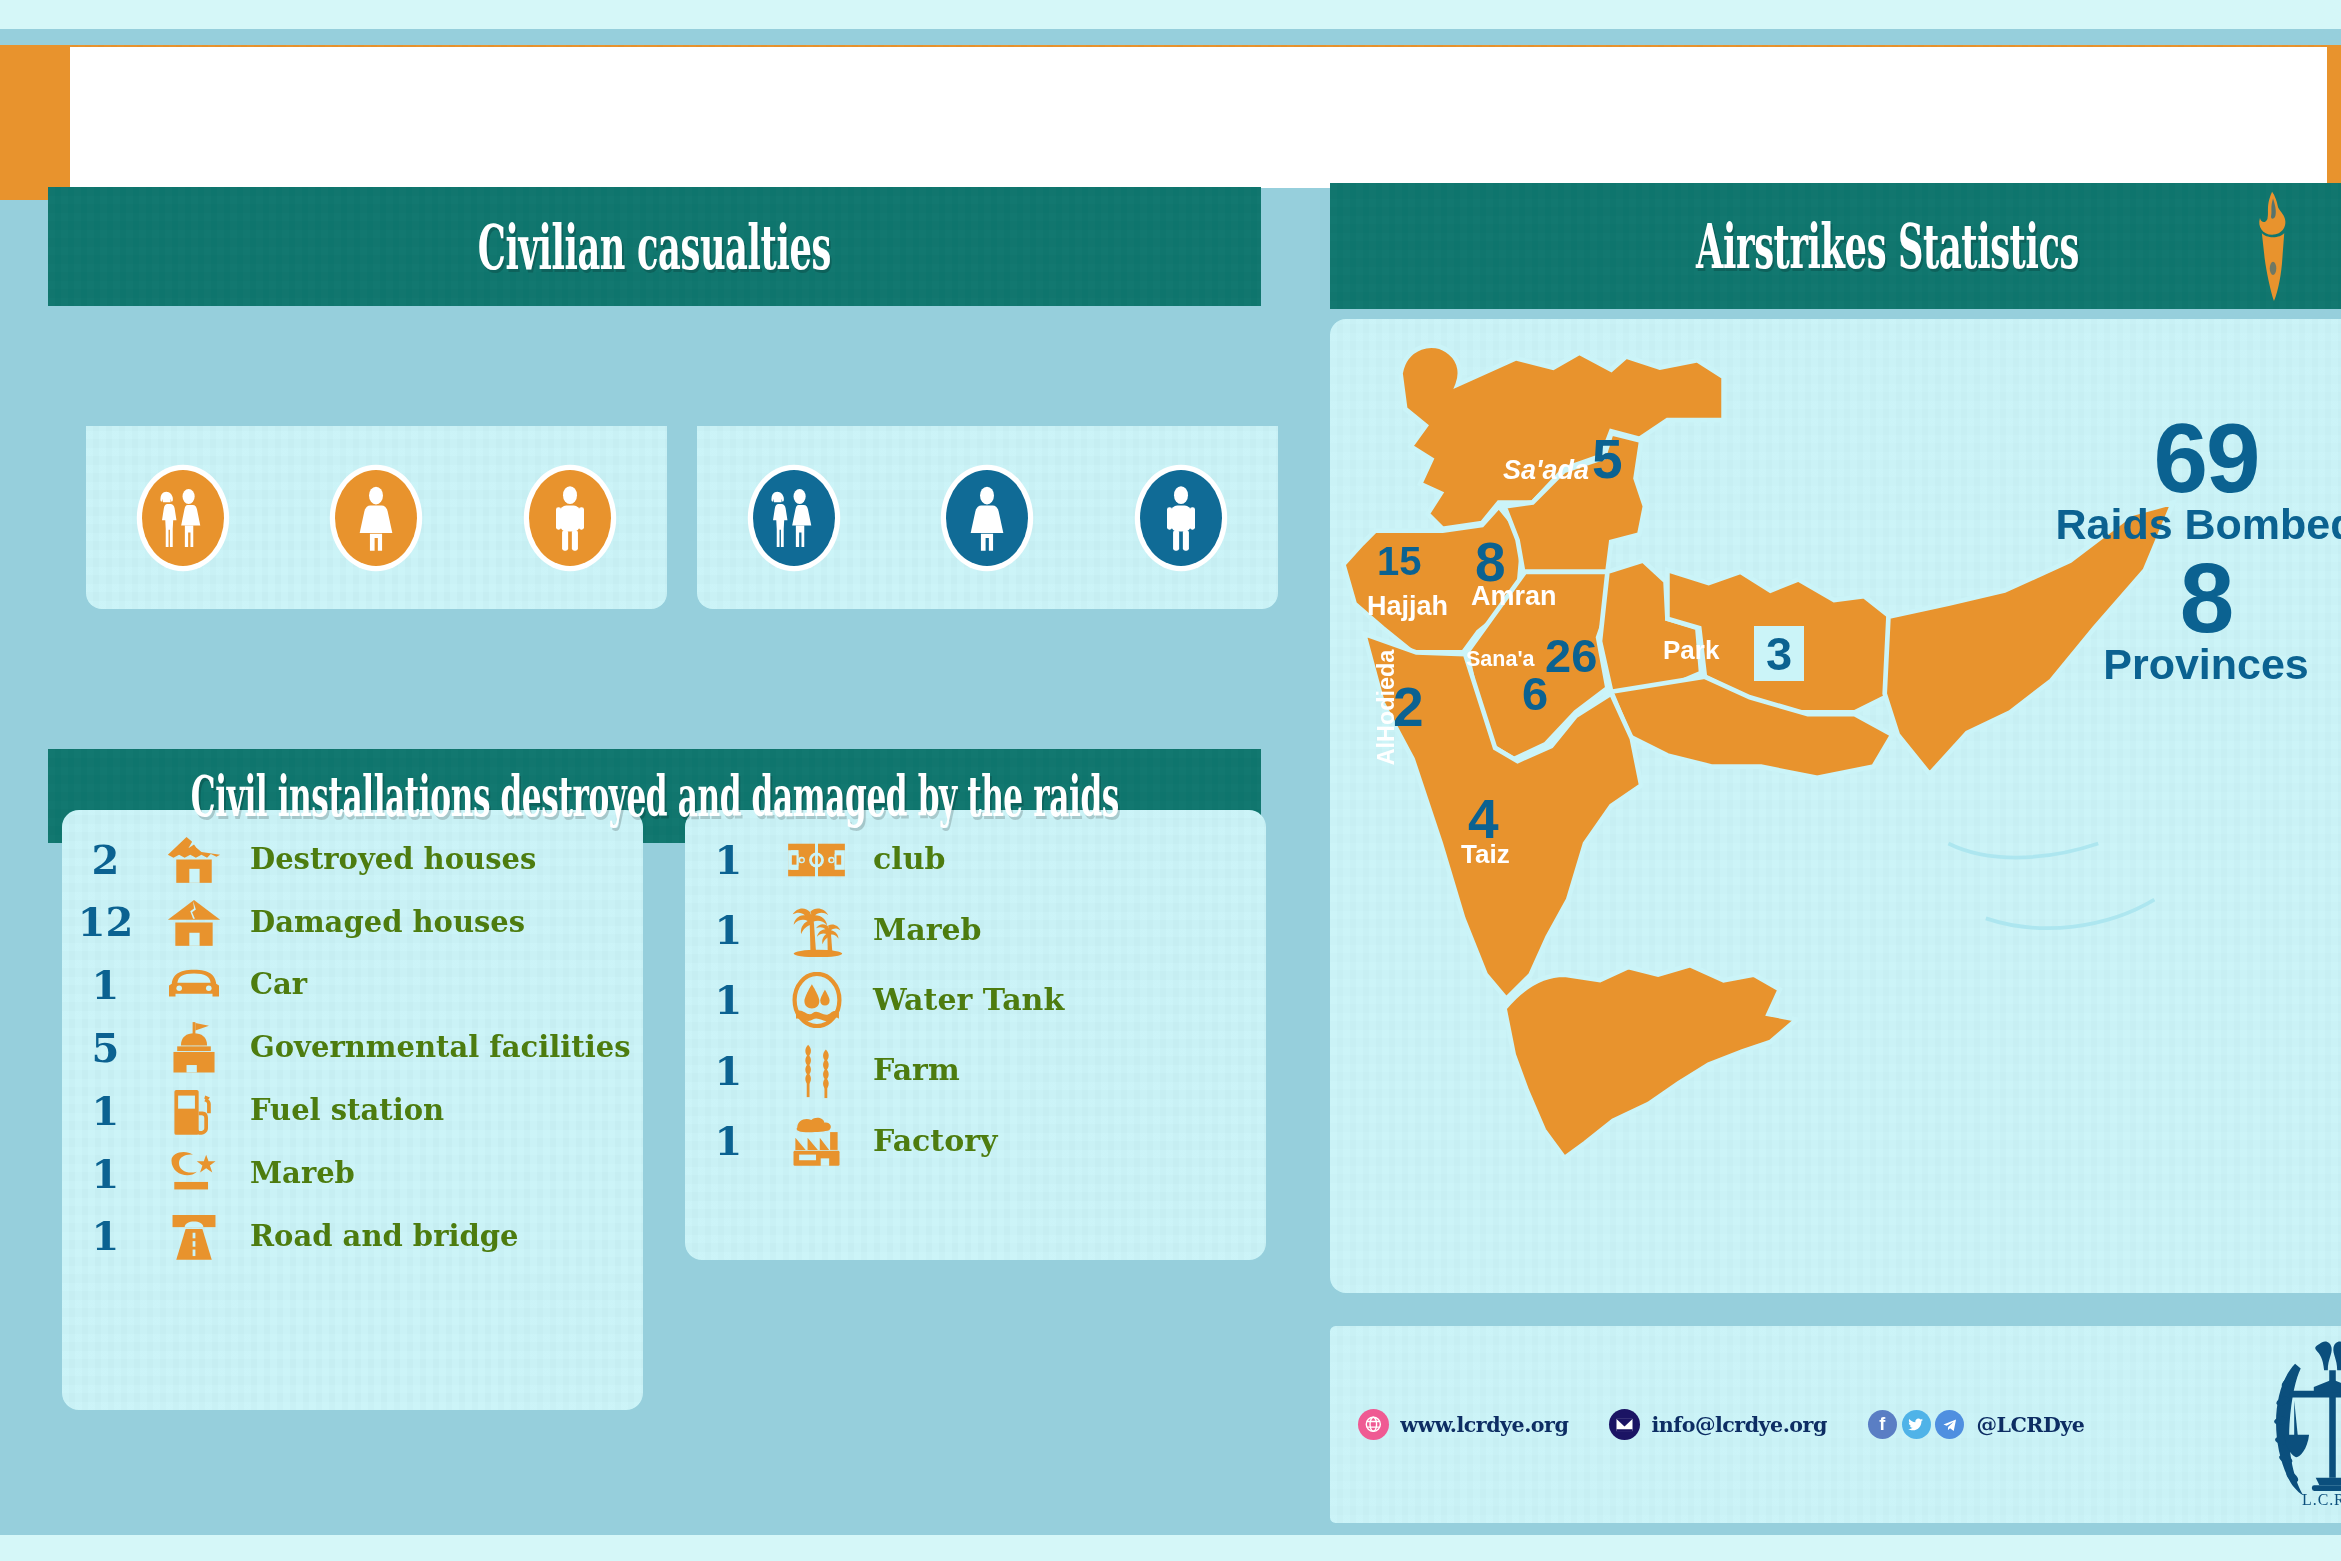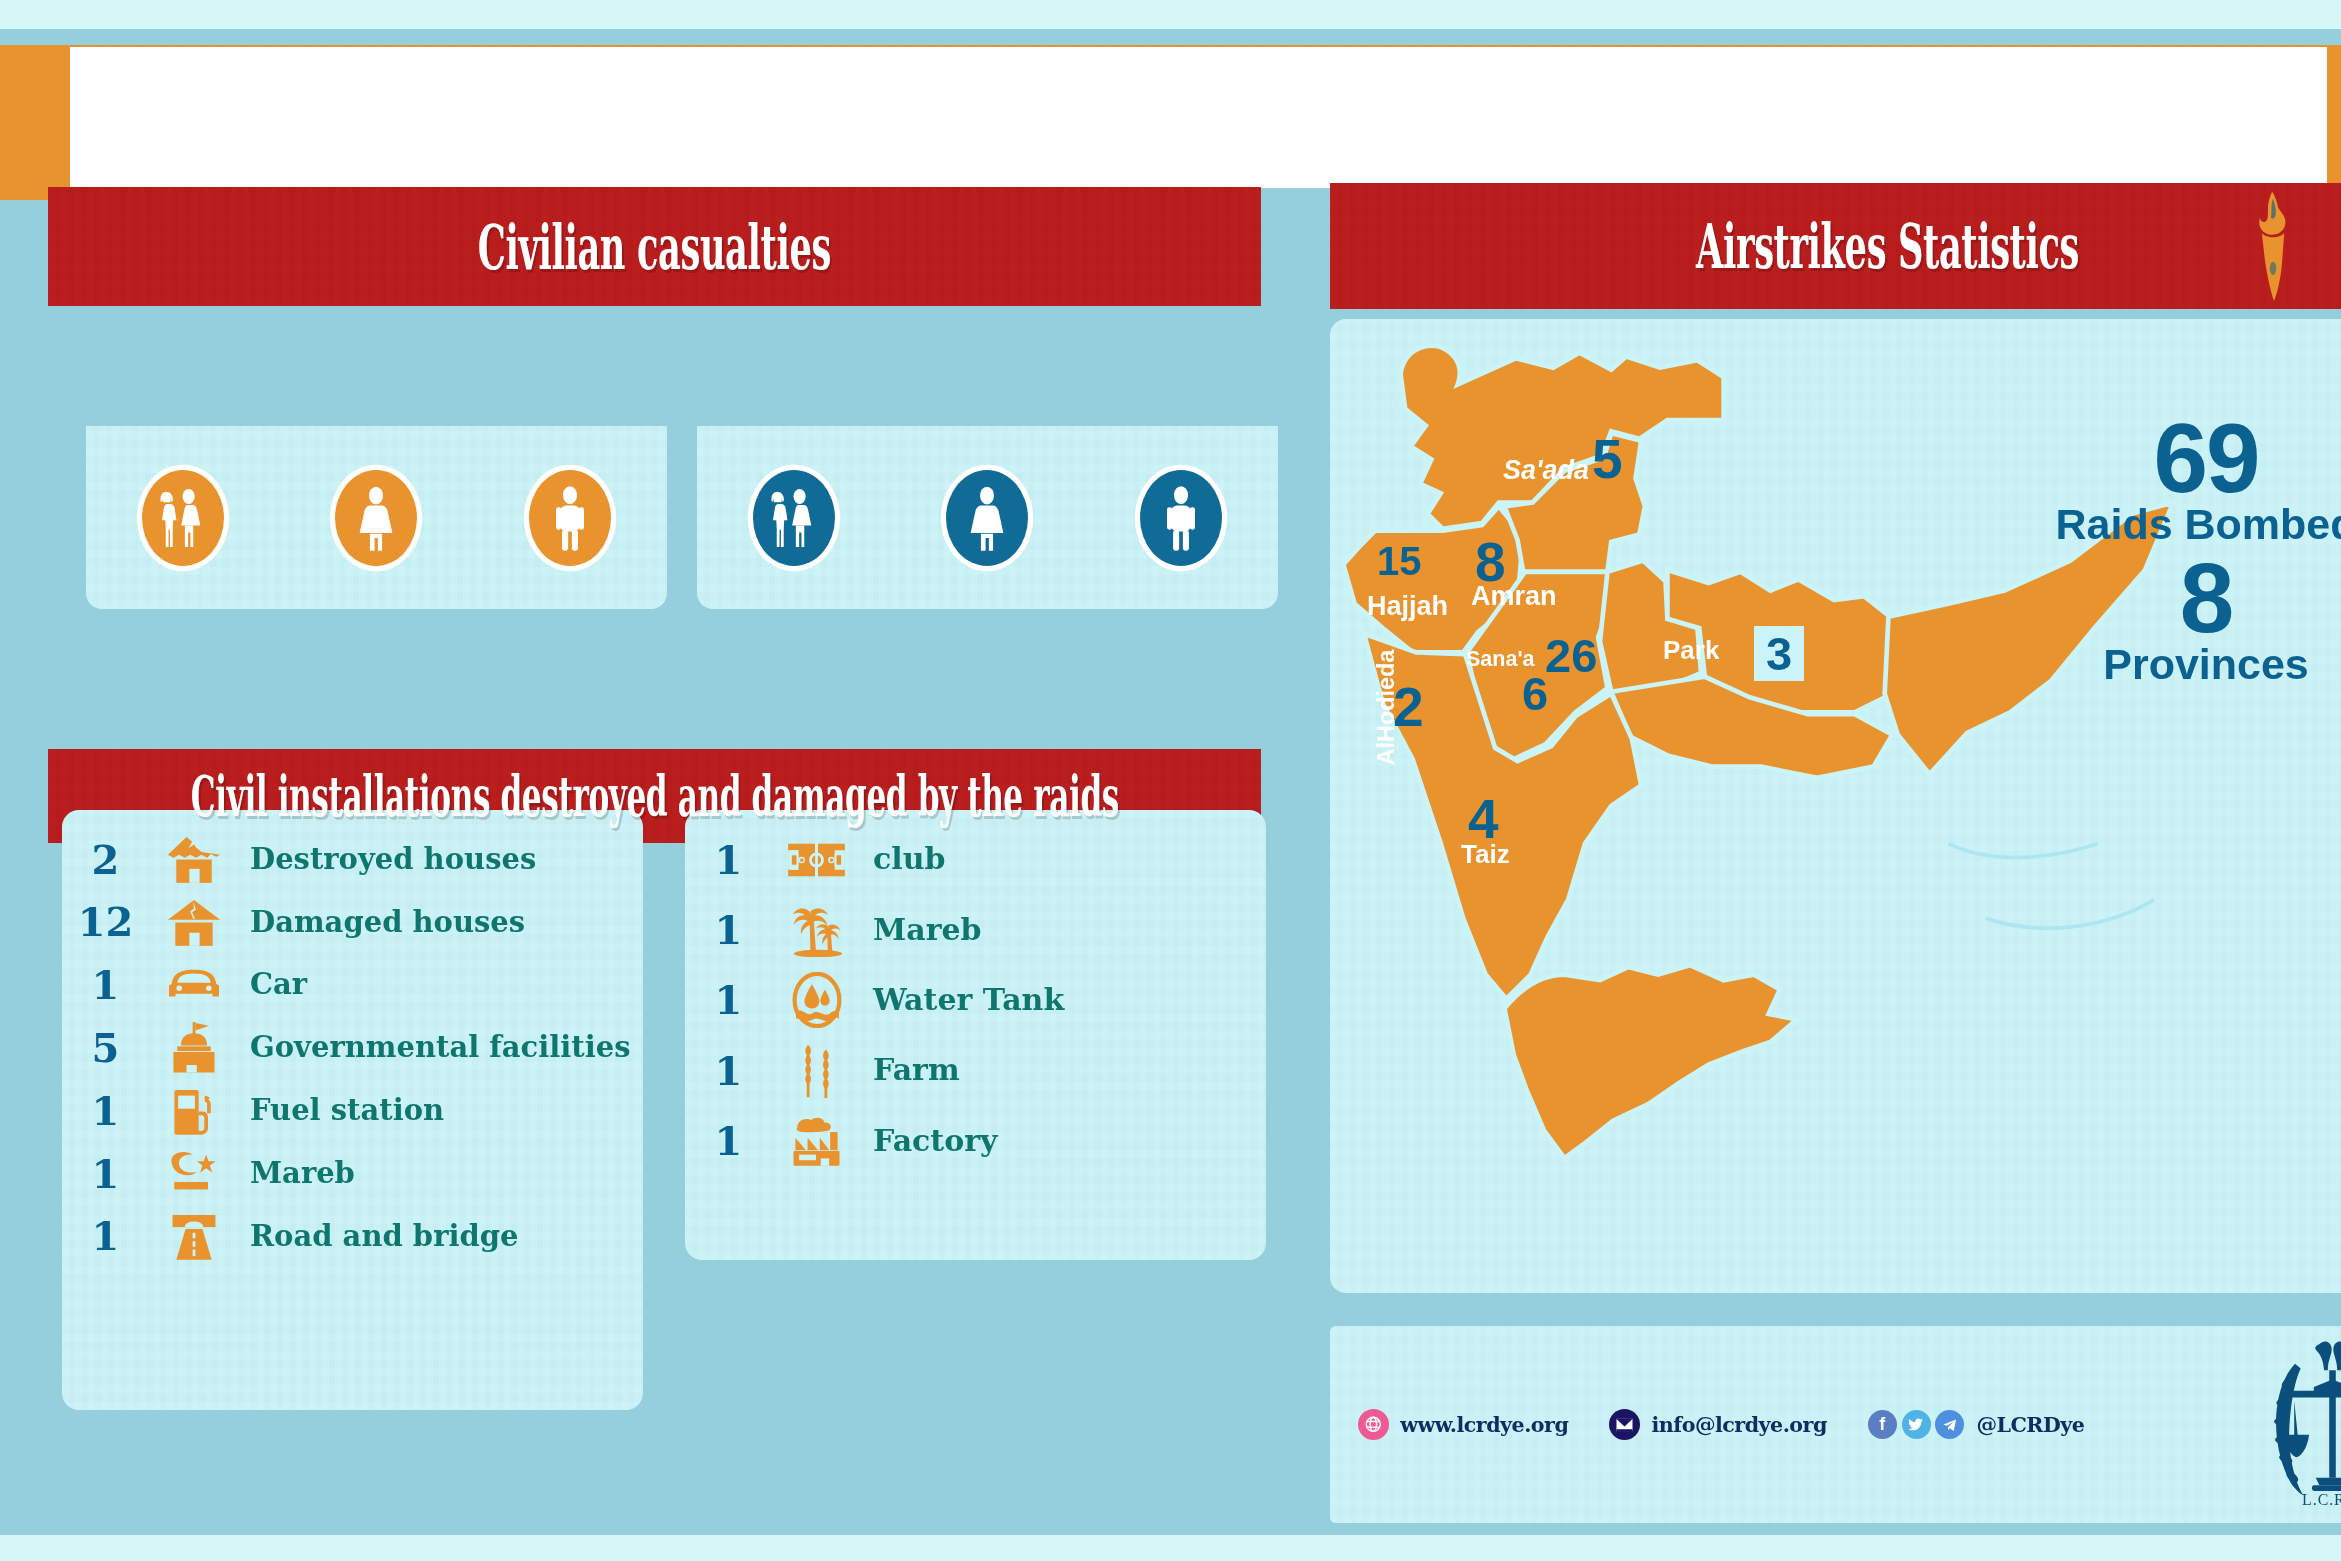--- a/index.html
+++ b/index.html
@@ -25,21 +25,21 @@
   #orangeright{position:absolute;left:2327px;top:45px;width:171px;height:155px;background:#e8932d;}
   #orangeleft{position:absolute;left:0;top:45px;width:70px;height:155px;background:#e8932d;}
   #whitebanner{position:absolute;left:70px;top:47px;width:2257px;height:141px;background:#ffffff;}
 
   
   #leftcol{position:absolute;left:34px;top:187px;width:1227px;height:1349px;}
   #rightcol{position:absolute;left:1302px;top:183px;width:1162px;height:1354px;}
 
   
   .sec-header{
-    position:absolute;background:#b91c1c;color:#fff;
+    position:absolute;background:#0f766e;color:#fff;
     display:flex;align-items:center;justify-content:center;
     font-family:"DejaVu Serif","Liberation Serif",serif;
     font-weight:700;letter-spacing:-0.5px;
     text-shadow:2.3px 2.3px 0 rgba(0,0,0,.17);
     overflow:hidden;
   }
   .sec-header .tex{position:absolute;inset:0;opacity:.20;}
   .sec-header span{position:relative;z-index:2;transform:scaleY(1.45) scaleX(.82);display:inline-block;}
 
   
@@ -84,21 +84,21 @@
   #inst-right{left:651px;top:623px;width:581px;height:450px;}
   .inst-list{position:relative;z-index:3;padding:19.7px 0 0 0;}
   .inst-row{display:flex;align-items:center;height:auto;margin-bottom:2.8px;}
   .inst-num{
     width:87px;text-align:center;color:#0b6291;
     font-family:"DejaVu Serif","Liberation Serif",serif;
     font-weight:700;font-size:40px;line-height:1;flex:0 0 87px;
   }
   .inst-ico{flex:0 0 89px;display:flex;align-items:center;justify-content:center;height:60px;}
   .inst-lbl{
-    color:#0f766e;font-family:"DejaVu Serif","Liberation Serif",serif;
+    color:#4d7c0f;font-family:"DejaVu Serif","Liberation Serif",serif;
     font-weight:700;font-size:29px;line-height:1.02;padding-left:12px;
   }
   #inst-right .inst-row{margin-bottom:10.3px;}
   #inst-right .inst-lbl{font-size:30px;}
 
   
   #mapcard{
     position:absolute;left:28px;top:136px;width:1115px;height:974px;
     background:#cbf4f8;border-radius:16px;overflow:hidden;
   }

